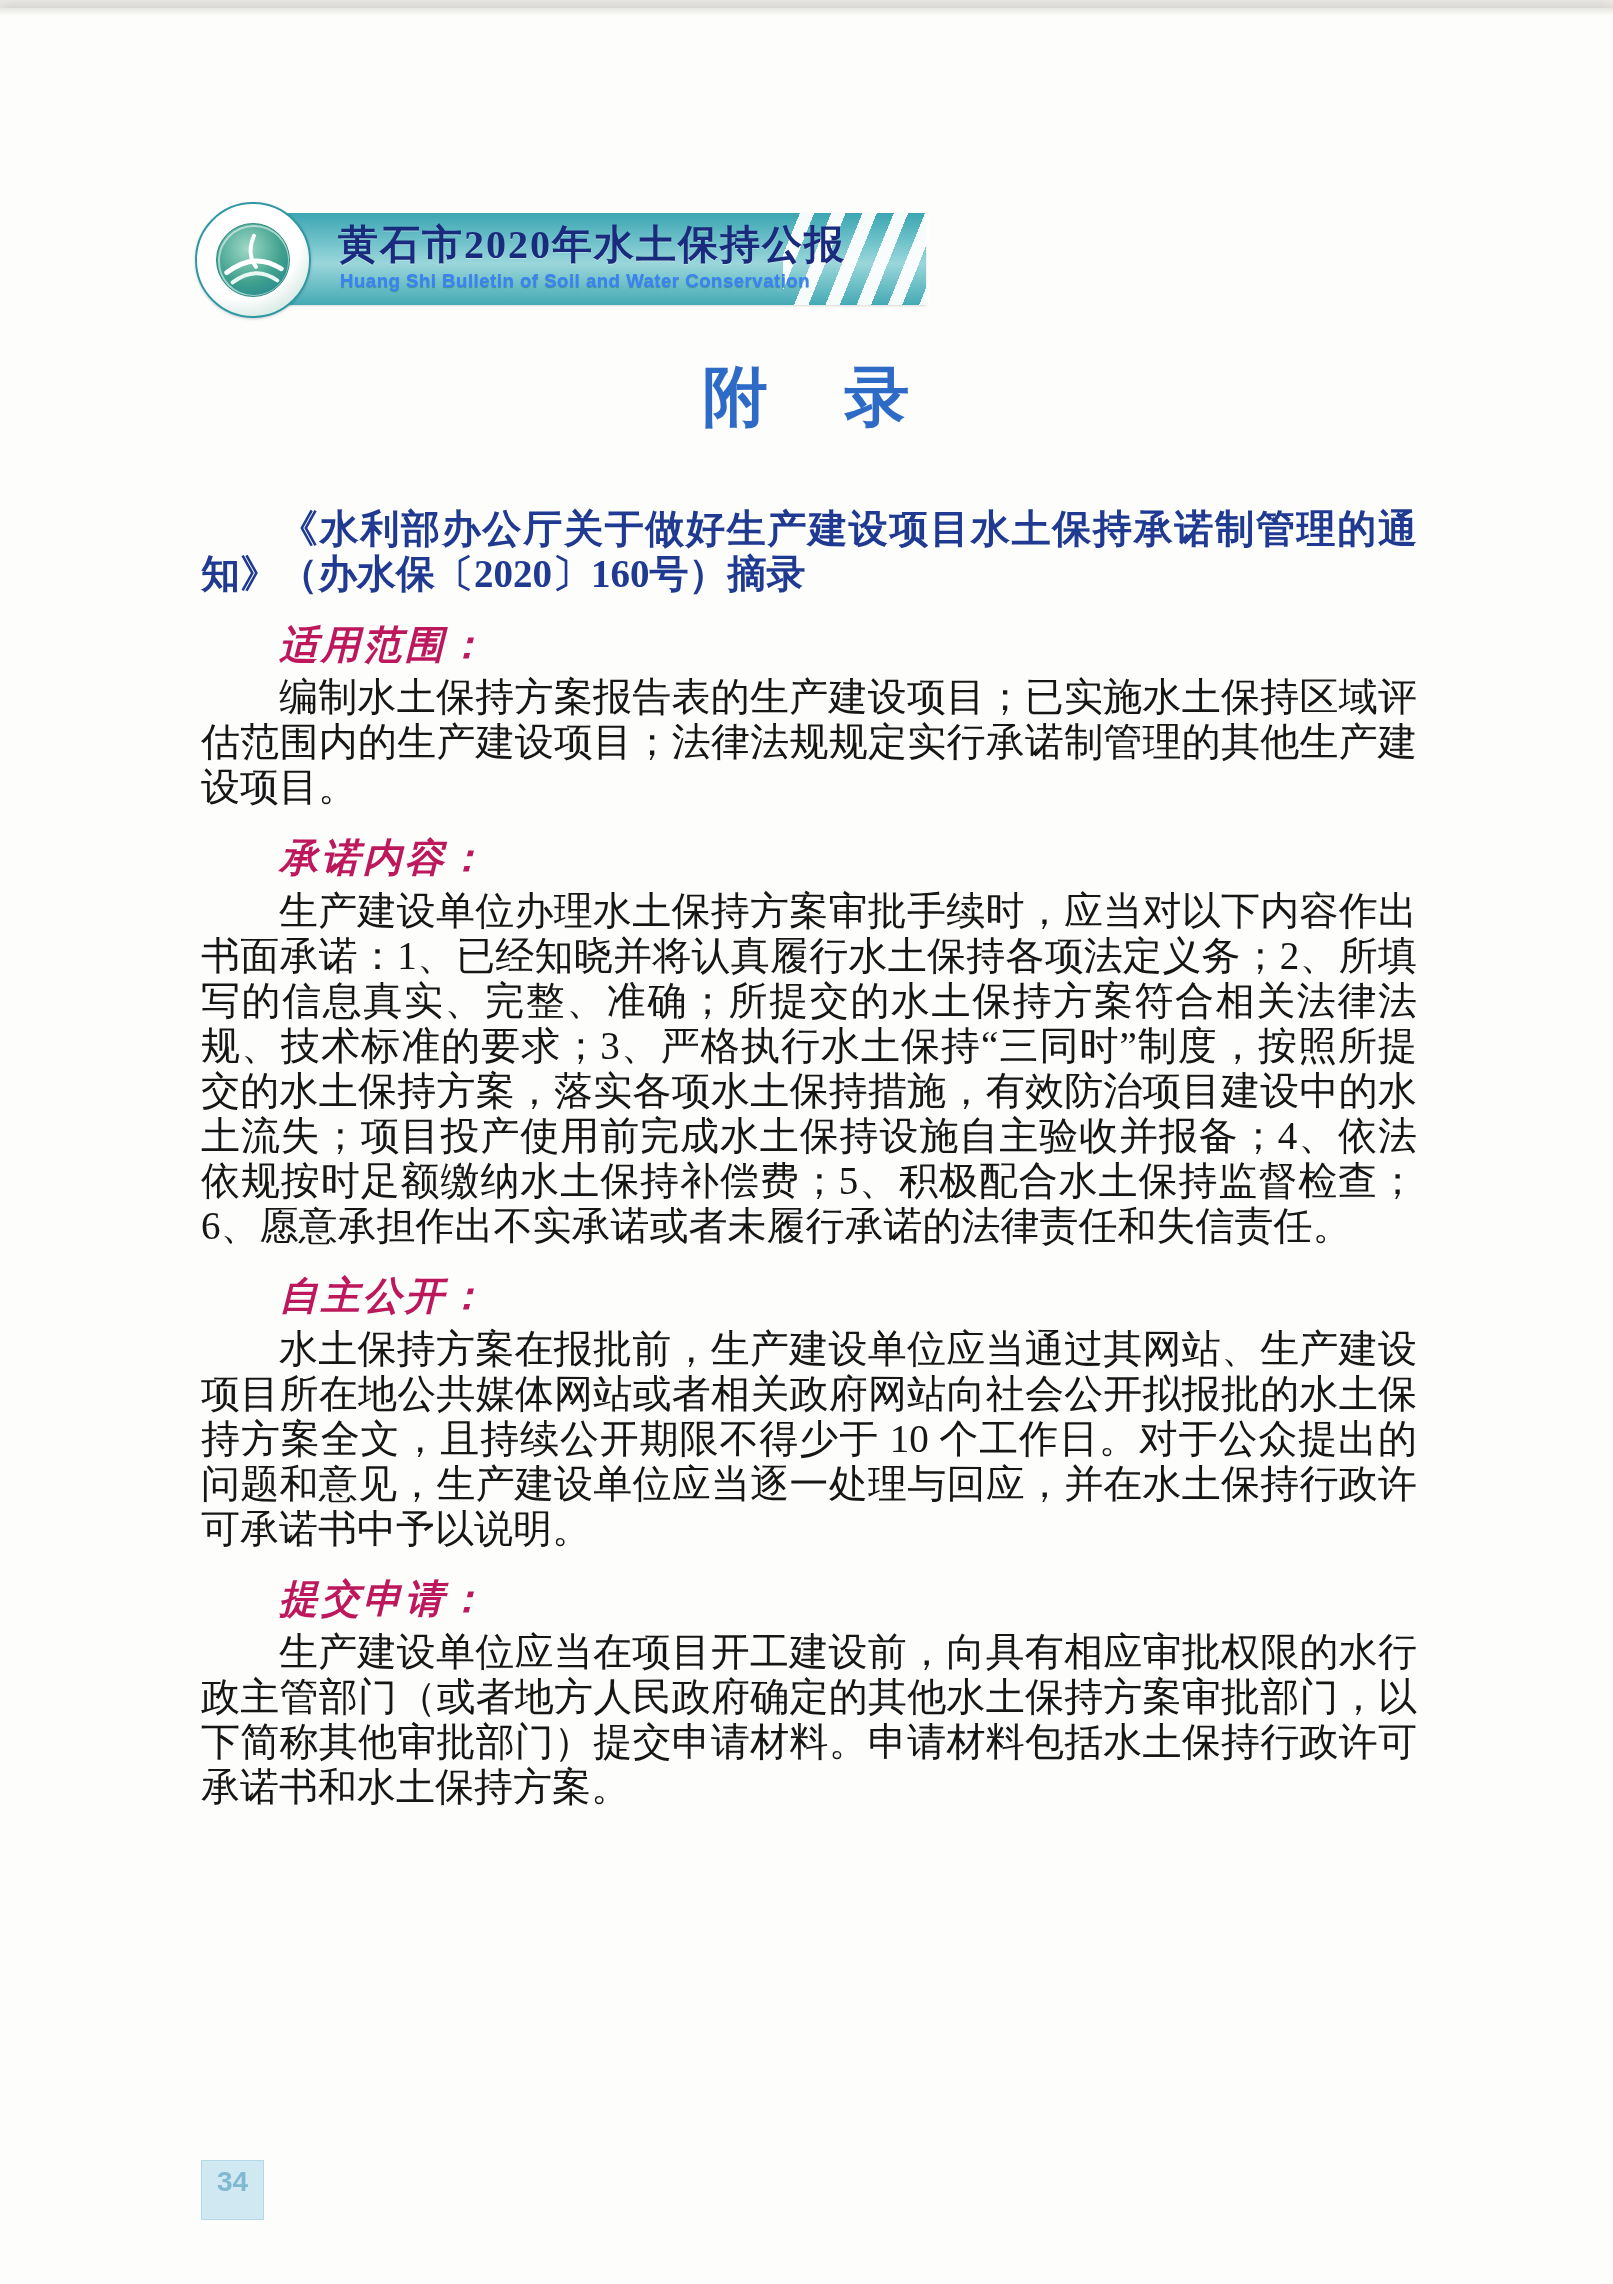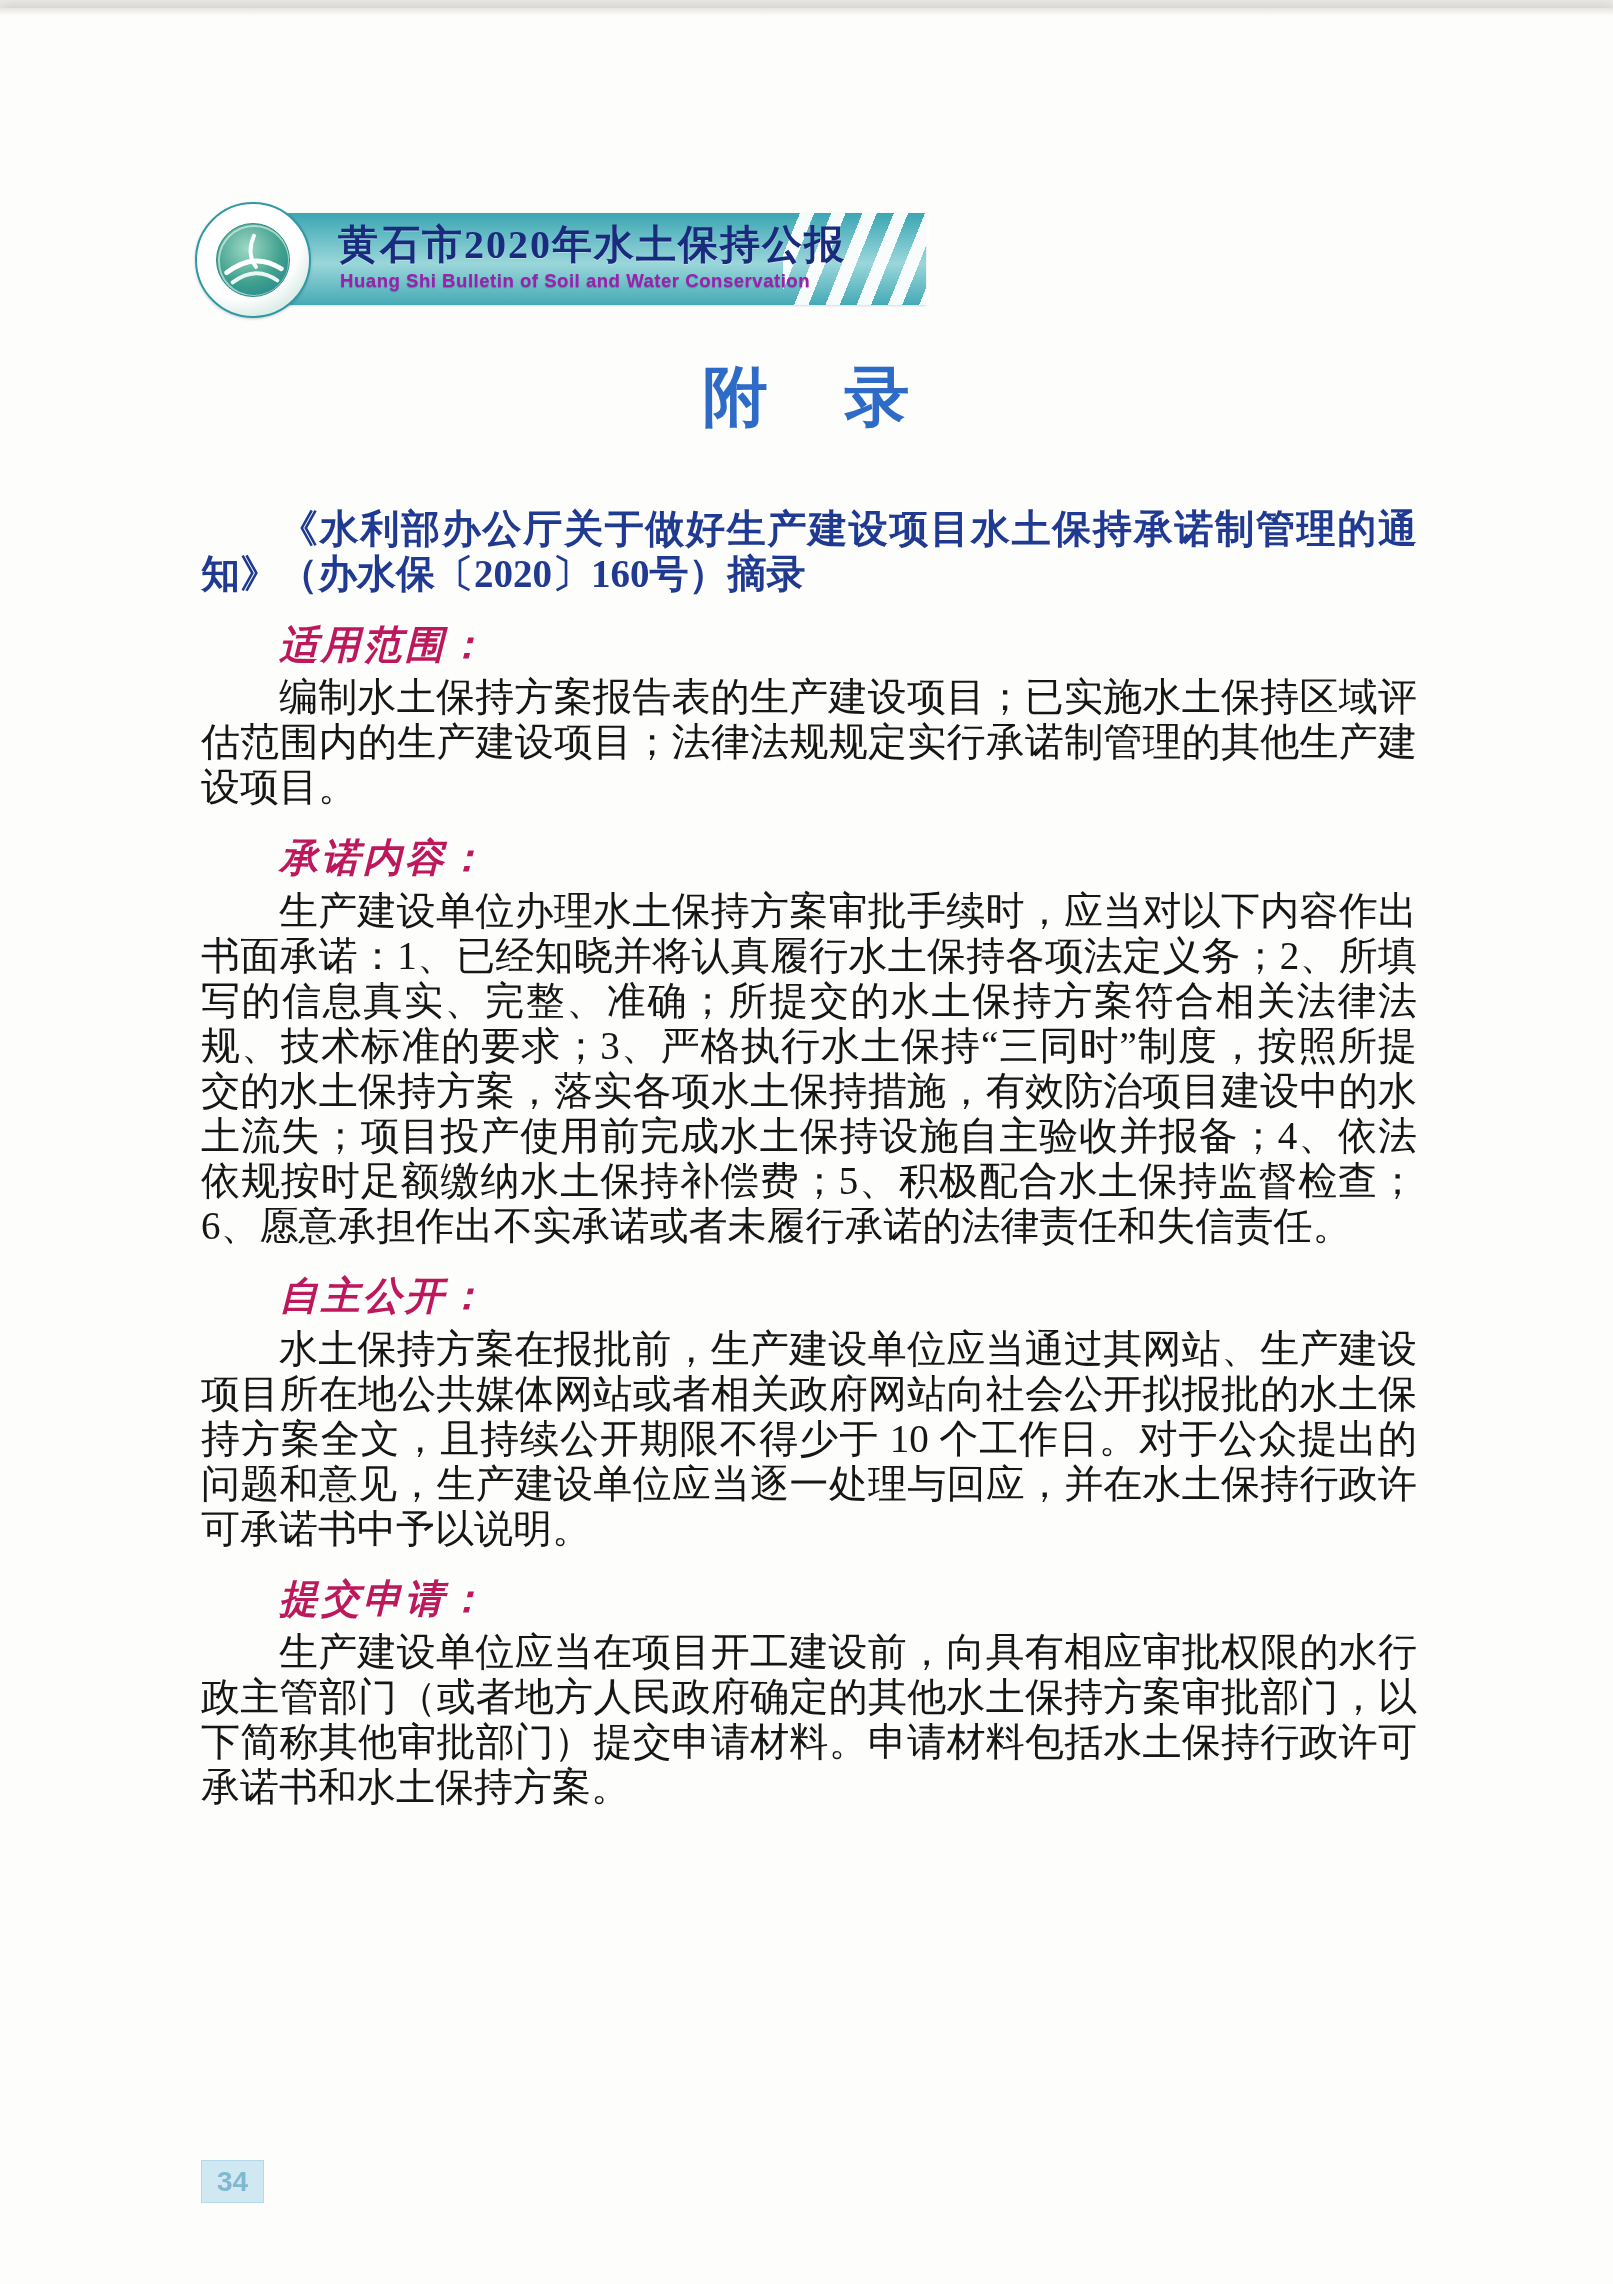--- a/index.html
+++ b/index.html
@@ -35,21 +35,21 @@
   }
   .banner-title{
     position:absolute; left:137px; top:7.8px;
     font-size:40px; font-weight:bold; color:#1a2a7c;
     letter-spacing:2px; white-space:nowrap;
     text-shadow:0 1px 0 rgba(255,255,255,.35);
   }
   .banner-subtitle{
     position:absolute; left:139px; top:61px;
     font-family:"Liberation Sans","DejaVu Sans",sans-serif;
-    font-size:18.6px; font-weight:bold; color:#a21caf;
+    font-size:18.6px; font-weight:bold; color:#3b82f6;
     letter-spacing:0.5px; white-space:nowrap;
     text-shadow:0 1px 1px rgba(20,90,100,.5);
   }
   
   .logo{
     position:absolute; left:-5.9px; top:-6.9px; width:116px; height:116px;
     border-radius:50%;
     background:radial-gradient(circle at 38% 30%, #ffffff 0 58%, #dfeee9 75%, #c8e2da);
     border:2.9px solid #2f98a4;
     display:flex; align-items:center; justify-content:center;
@@ -84,21 +84,21 @@
   .sec-heading{
     margin-top:25.5px;
     font-style:italic; font-weight:bold;
     color:#be185d; letter-spacing:2.9px;
   }
   .sec-body{ margin-top:7.8px; }
 
   
   .page-num{
     position:absolute; left:201px; top:2152px;
-    width:63px; height:43px;
+    width:63px; height:60px;
     background:#cfe8f2; border:1px solid #b3d8e7;
     color:#7fb8cf; font-family:"Liberation Sans","DejaVu Sans",sans-serif;
     font-size:28px; font-weight:bold;
     text-align:center; line-height:42px;
   }
 </style>
 </head>
 <body>
 
 <div class="page">

